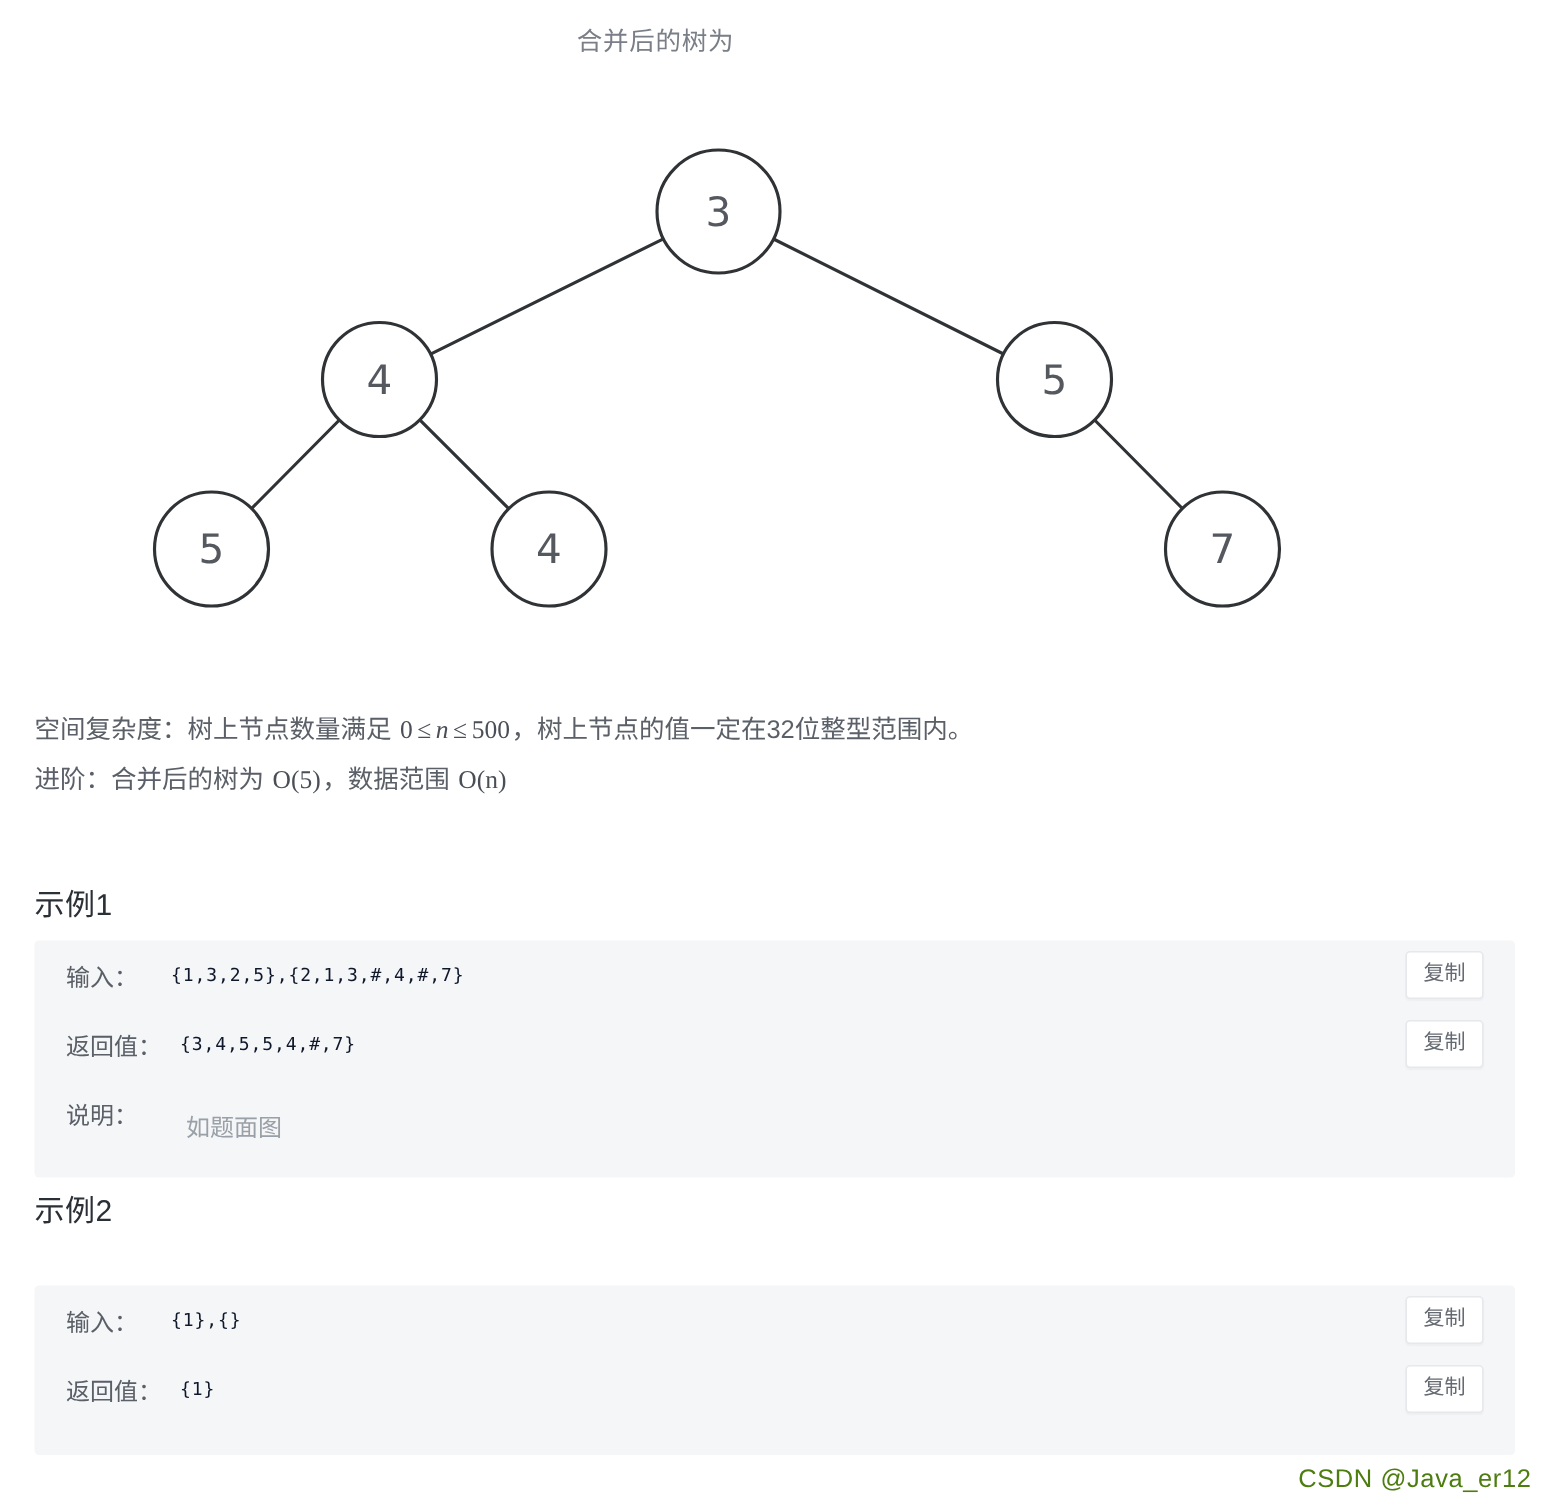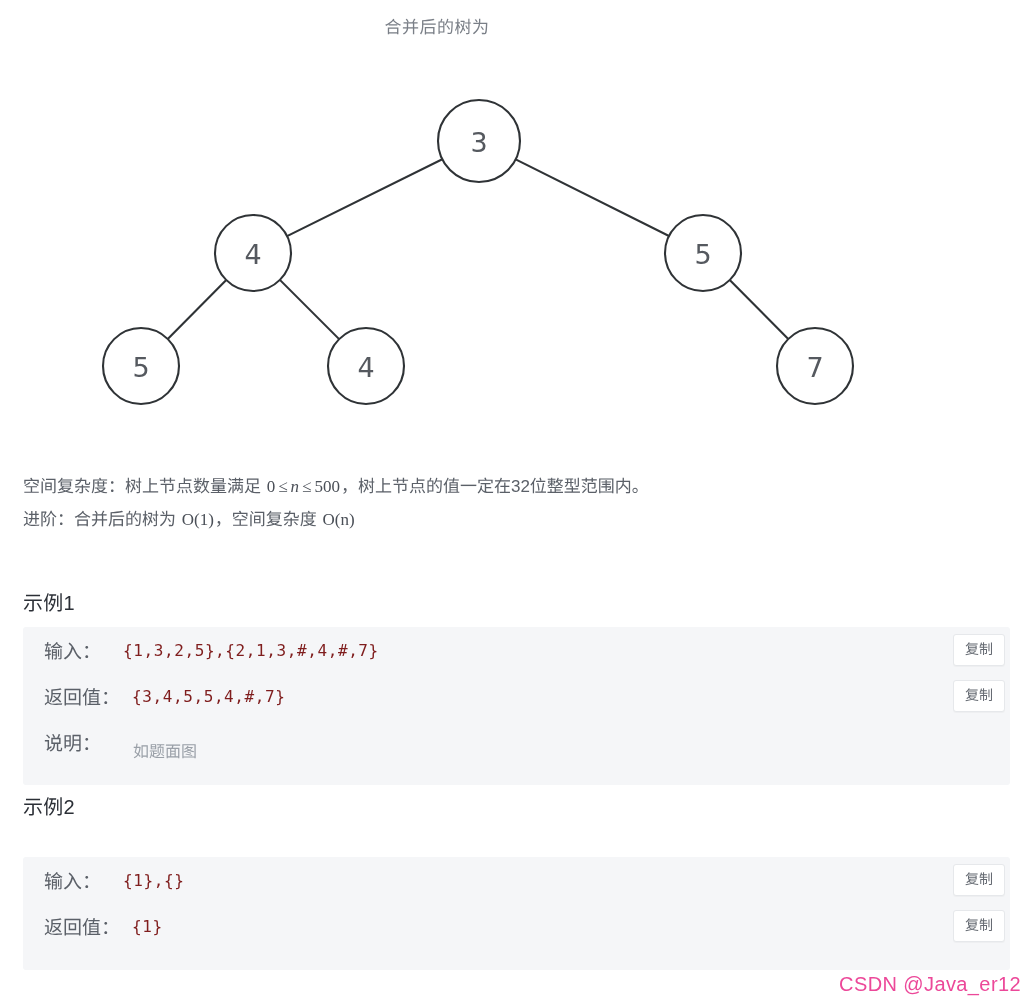--- a/index.html
+++ b/index.html
@@ -120,71 +120,70 @@
   }
 
   .example-row {
     position: relative;
     display: flex;
     align-items: center;
     height: 46px;
     padding-left: 21px;
   }
   .example-row-label {
-    font-size: 19px;
+    font-size: 16px;
     color: #5b6068;
     flex: 0 0 auto;
     white-space: nowrap;
-    font-family: Liberation Mono, monospace;
   }
   .example-row-value {
     font-family: "DejaVu Sans Mono", "Liberation Mono", monospace;
-    font-size: 16px;
-    color: #7f1d1d;
+    font-size: 12px;
+    color: #0f172a;
     letter-spacing: 0.6px;
     margin-left: 12px;
     white-space: pre;
   }
   .example-row-value.plain {
     font-family: "Liberation Sans", "DejaVu Sans", sans-serif;
     font-size: 16px;
     letter-spacing: 0;
     color: #9aa0a8;
     margin-left: 22px;
     margin-top: 16px;
   }
   .label-pad {
     margin-right: 10px;
   }
 
   .copy-button {
     position: absolute;
-    right: 5px;
+    right: 21px;
     top: 50%;
     transform: translateY(-50%);
     background: #ffffff;
     border: 1px solid #e6e8eb;
     border-radius: 3px;
     color: #656a72;
     font-size: 14px;
     line-height: 1;
     padding: 8px 11px;
     cursor: pointer;
     font-family: Liberation Mono, monospace;
     box-shadow: 0 1px 1px rgba(0,0,0,0.03);
     white-space: nowrap;
   }
 
   
   .watermark {
     position: absolute;
     right: 14px;
     bottom: 7px;
-    font-size: 20px;
-    color: #ec4899;
+    font-size: 17px;
+    color: #4d7c0f;
     letter-spacing: 0.4px;
     font-family: "Liberation Sans", "DejaVu Sans", sans-serif;
   }
 </style>
 </head>
 <body>
 
 <div class="diagram-caption">合并后的树为</div>
 
 <div class="tree-figure">
@@ -219,21 +218,21 @@
         <text x="815" y="305" class="tree-node-label">7</text>
       </g>
     </svg>
 </div>
 
 <div class="constraints">
   <div class="constraint-line">
     <span>空间复杂度：树上节点数量满足 </span><span class="math"><span class="mnum">0</span><span class="mrel">≤</span><span class="mvar">n</span><span class="mrel">≤</span><span class="mnum">500</span></span><span>，树上节点的值一定在32位整型范围内。</span>
   </div>
   <div class="constraint-line">
-    <span>进阶：合并后的树为 </span><span class="math mvar">O(1)</span><span>，空间复杂度 </span><span class="math mvar">O(n)</span>
+    <span>进阶：合并后的树为 </span><span class="math mvar">O(5)</span><span>，数据范围 </span><span class="math mvar">O(n)</span>
   </div>
 </div>
 
 <div class="example-heading" id="example-1-heading">示例1</div>
 
 <div class="example-box" id="example-1-box">
   <div class="example-row">
     <span class="example-row-label label-pad">输入：</span>
     <span class="example-row-value">{1,3,2,5},{2,1,3,#,4,#,7}</span>
     <button class="copy-button">复制</button>

